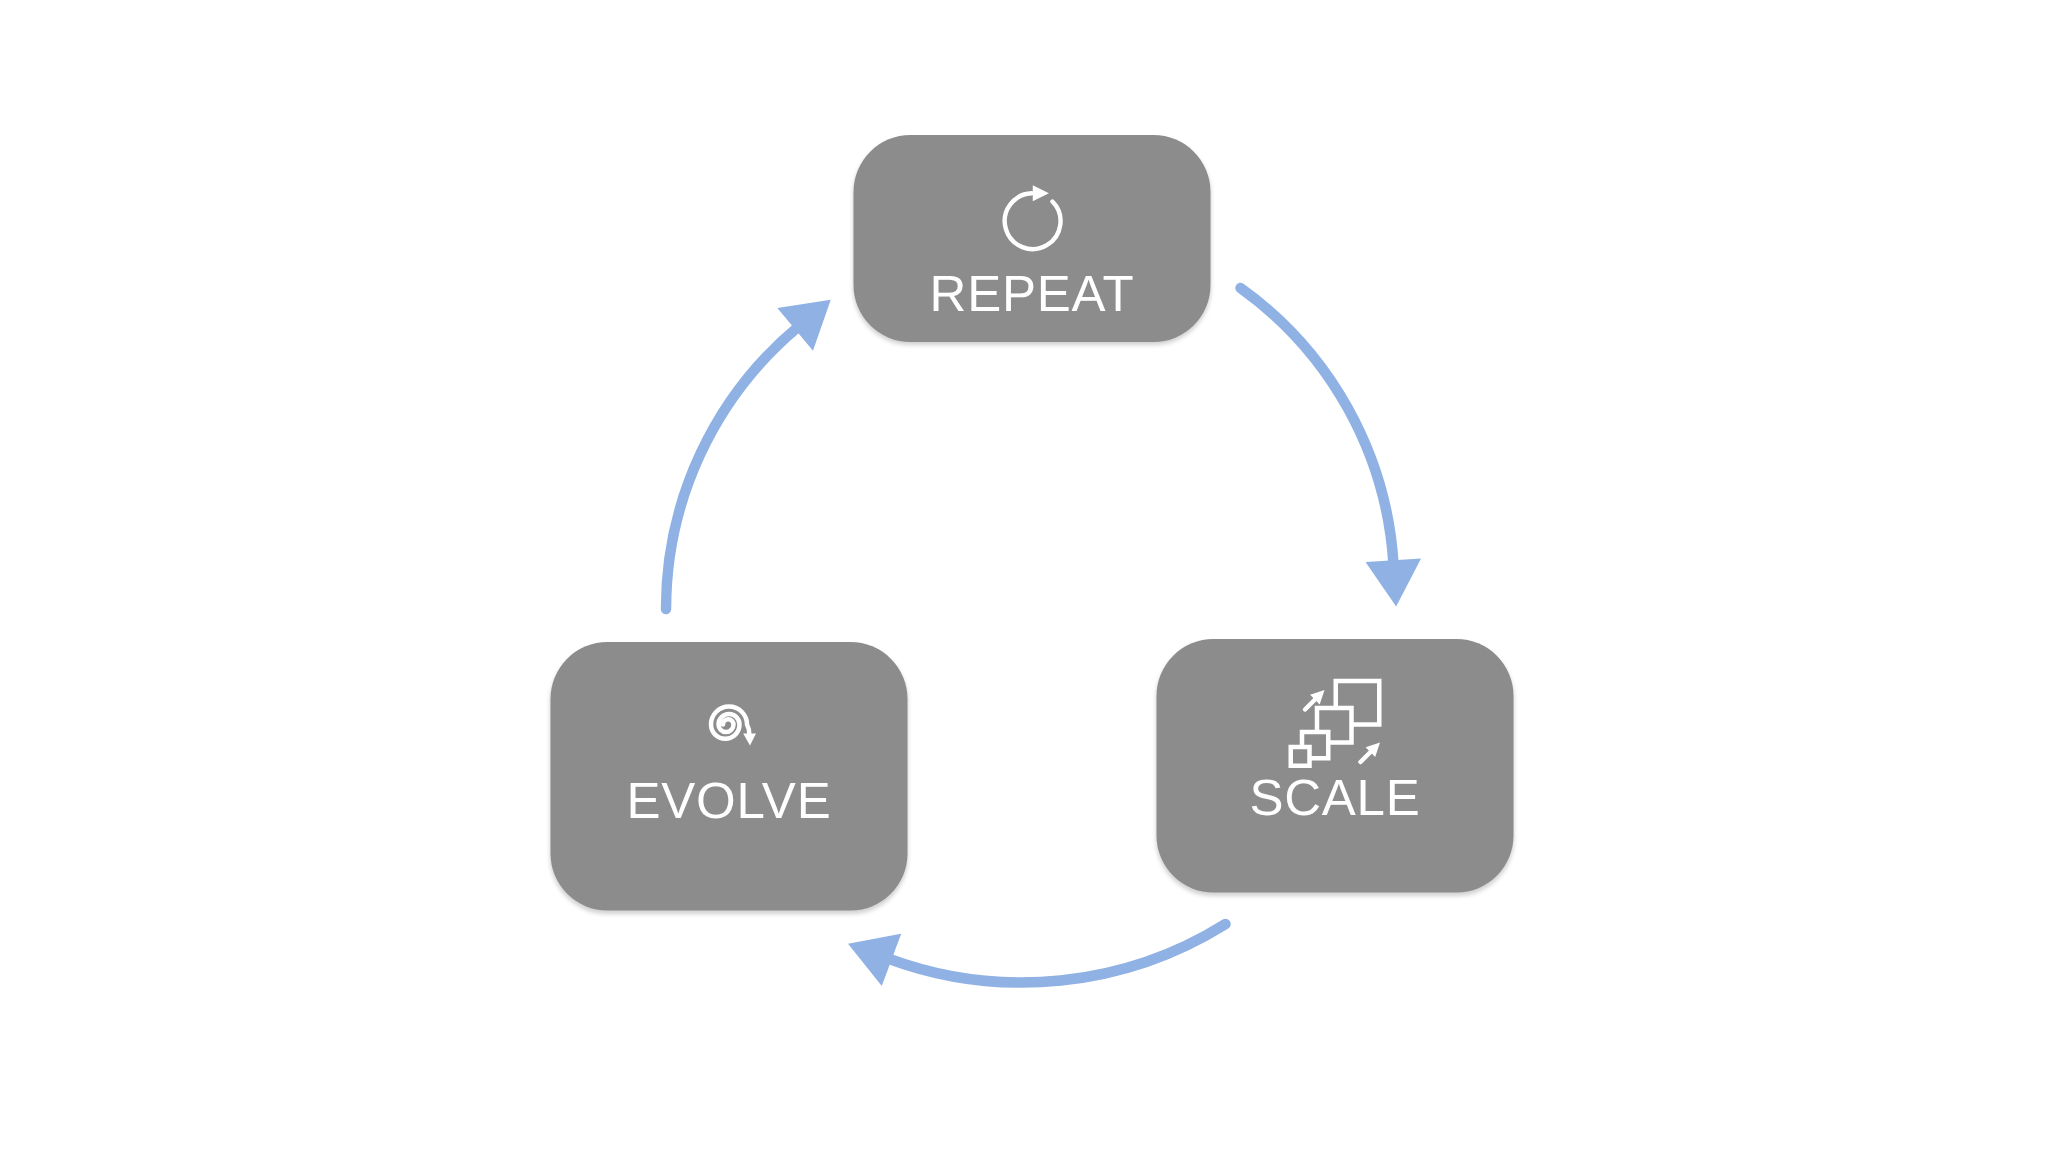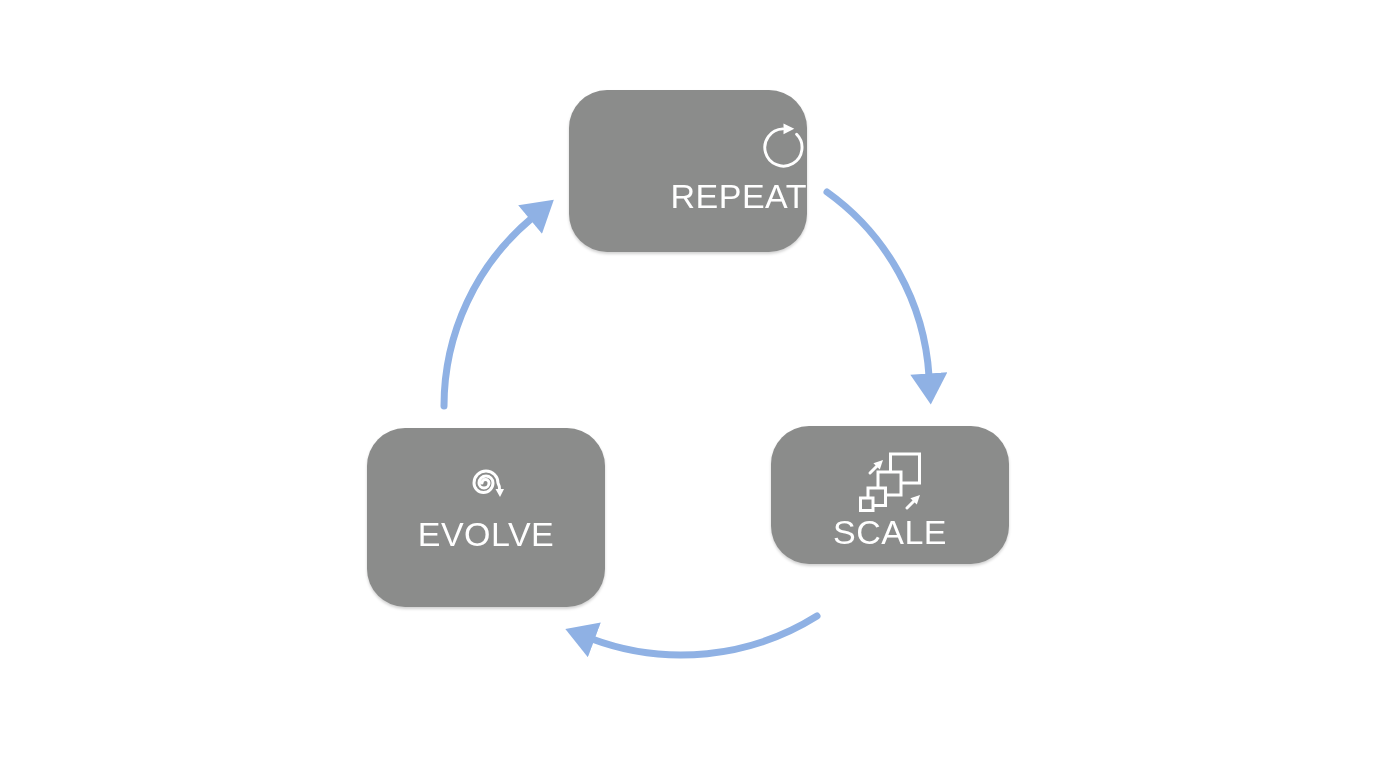--- a/index.html
+++ b/index.html
@@ -21,22 +21,22 @@
   }
   .arrow-layer marker path{fill:var(--arrow-color);}
   .node{
     position:absolute;
     background:var(--node-fill);
     border-radius:38px;
     box-shadow:0 2px 3px rgba(0,0,0,0.18);
     display:flex;flex-direction:column;align-items:center;
     padding-top:26px;box-sizing:border-box;
   }
-  .node-repeat{left:569px;top:90px;width:238px;height:162px;align-items:flex-end;}
-  .node-scale{left:771px;top:426px;width:238px;height:138px;}
+  .node-repeat{left:569px;top:90px;width:238px;height:138px;}
+  .node-scale{left:771px;top:426px;width:238px;height:169px;}
   .node-evolve{left:367px;top:428px;width:238px;height:179px;}
   .icon-wrap{
     height:58px;display:flex;align-items:center;justify-content:center;
     overflow:visible;
   }
   .icon-wrap svg{overflow:visible;display:block;}
   .icon-wrap .st{fill:none;stroke:var(--icon-stroke);stroke-width:3;stroke-linecap:round;stroke-linejoin:round;}
   .icon-wrap .sq{fill:var(--node-fill);stroke:var(--icon-stroke);stroke-width:3;stroke-linejoin:miter;}
   .icon-wrap .fl{fill:var(--icon-stroke);stroke:none;}
   .node-label{

